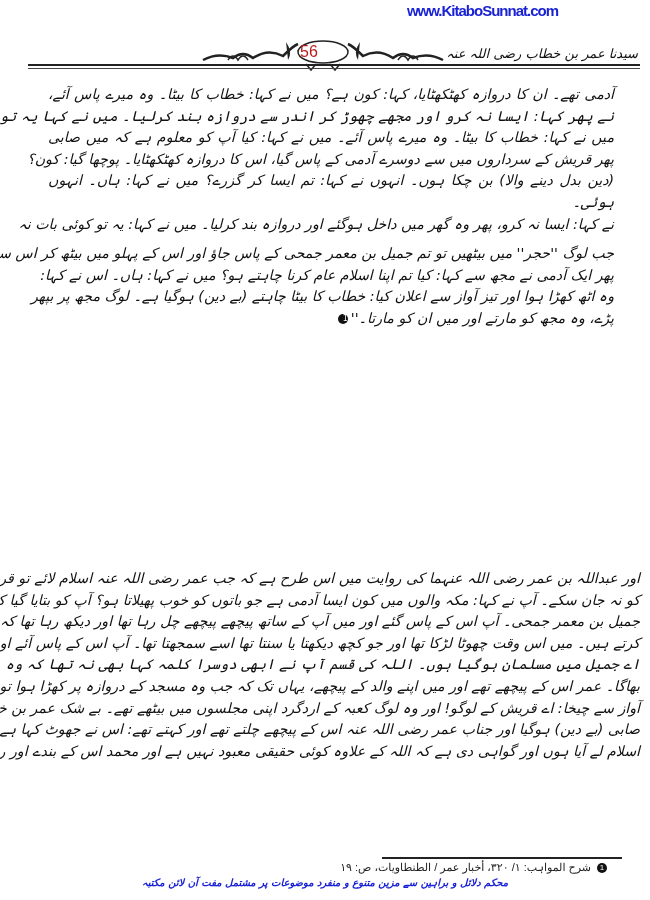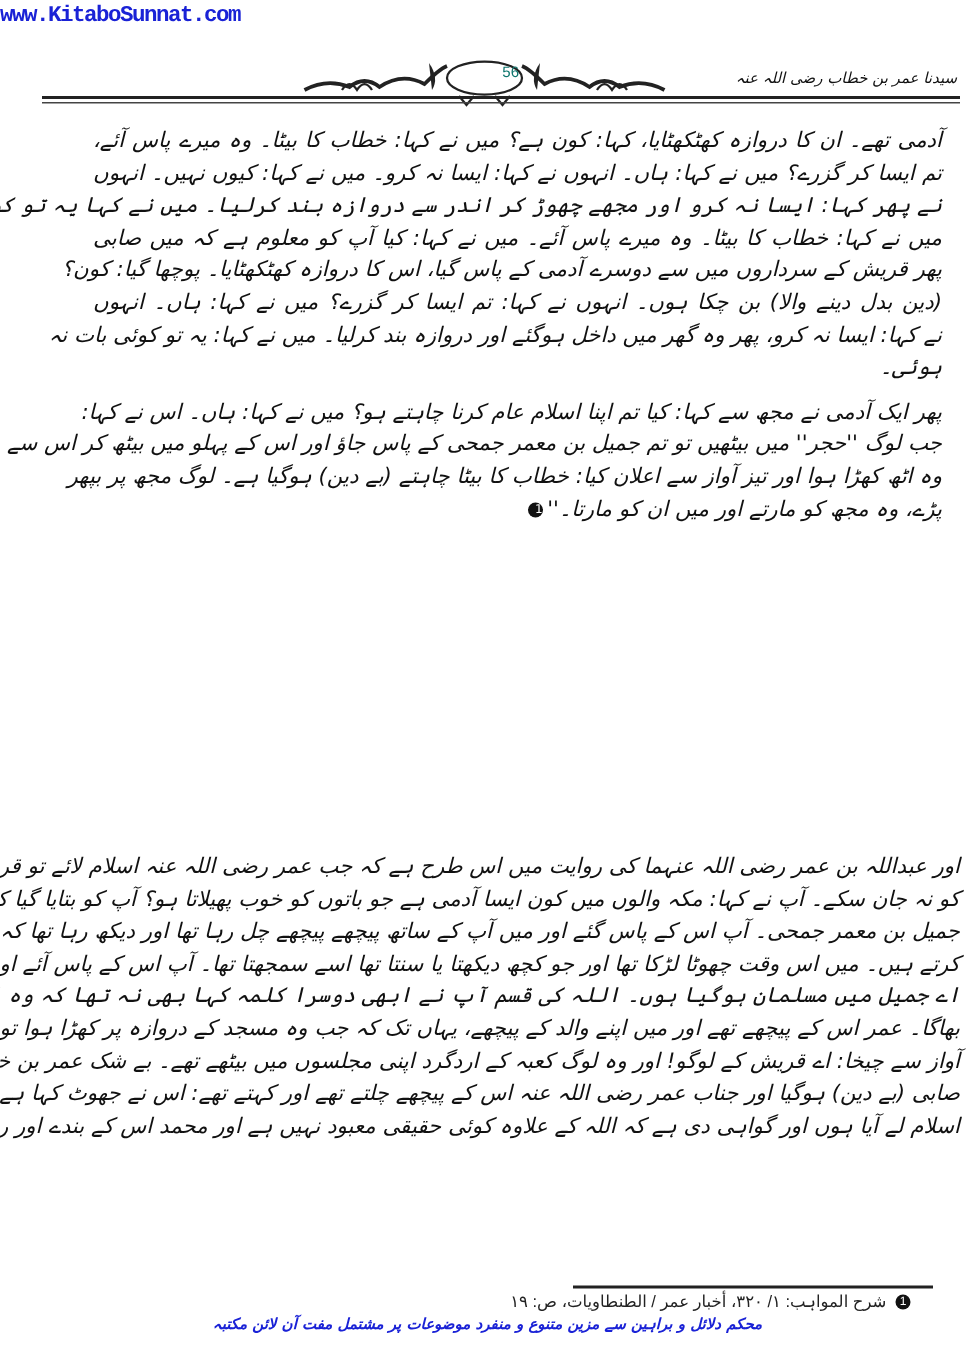--- a/index.html
+++ b/index.html
@@ -1,44 +1,44 @@
 <!DOCTYPE html>
 <html><head>
 <meta charset="utf-8">
 <style>
   html, body { margin: 0; padding: 0; }
   body {
     width: 650px; height: 900px; background: #ffffff; position: relative; overflow: hidden;
     font-family: "DejaVu Sans", sans-serif; color: #111;
   }
   .site-link {
-    position: absolute; top: 2px; left: 0; width: 558px; text-align: left;
-    color: #1a22d6; font-family: Liberation Mono, monospace; font-weight: bold;
+    position: absolute; top: 2px; left: 0; width: 558px; text-align: right;
+    color: #1a22d6; font-family: Liberation Sans, sans-serif; font-weight: bold;
     font-size: 15px; letter-spacing: -1px; text-decoration: none;
   }
   .header { position: absolute; top: 38px; left: 28px; width: 612px; height: 32px; }
   .hdr-right {
-    position: absolute; right: 2px; top: 8px; direction: rtl; font-size: 10px; font-style: italic;
+    position: absolute; right: 2px; top: 8px; direction: rtl; font-size: 13px; font-style: italic;
   }
   .hdr-left {
     position: absolute; left: 6px; top: 8px; direction: rtl; font-size: 12px; font-style: italic;
   }
   .ornament { position: absolute; left: 170px; top: 0; width: 250px; height: 34px; }
   .page-num {
-    position: absolute; left: 102px; top: 5px; width: 46px; text-align: right;
-    font-family: "Liberation Sans", sans-serif; font-size: 10px; color: #0f766e;
+    position: absolute; left: 102px; top: 5px; width: 46px; text-align: left;
+    font-family: "Liberation Sans", sans-serif; font-size: 16px; color: #b91c1c;
   }
   .rule-thick { position: absolute; top: 64px; left: 28px; width: 612px; height: 2px; background: #222; }
   .rule-thin  { position: absolute; top: 68px; left: 28px; width: 612px; height: 1px; background: #444; }
 
   .block {
     position: absolute; direction: rtl; text-align: justify; text-align-last: right;
     font-size: 14.2px; line-height: 21.6px; font-style: italic;
   }
-  .block1 { top: 84px; left: 62px; width: 566px; }
+  .block1 { top: 84px; left: 48px; width: 566px; }
   .gap { height: 8px; }
   .block2 { top: 568px; left: 30px; width: 610px; }
   .line { display: block; white-space: nowrap; text-align-last: justify; text-align: justify; }
   .line.last { text-align-last: right; }
   .fn-marker {
     display: inline-block; width: 10px; height: 10px; border-radius: 50%; background: #111;
     color: #fff; font-size: 8px; line-height: 10px; text-align: center; font-style: normal;
     vertical-align: middle; margin: 0 3px;
   }
   .fn-rule { position: absolute; top: 857px; left: 382px; width: 240px; height: 1.5px; background: #222; }
@@ -71,30 +71,29 @@
       <path d="M132 26 l5 6 l5 -6" fill="none" stroke="#222" stroke-width="1.5"></path>
     </svg>
     <span class="page-num">56</span>
   </div>
 </div>
 <div class="rule-thick"></div>
 <div class="rule-thin"></div>
 
 <div class="block block1">
   <span class="line">آدمی تھے۔ ان کا دروازہ کھٹکھٹایا، کہا: کون ہے؟ میں نے کہا: خطاب کا بیٹا۔ وہ میرے پاس آئے،</span>
-  <span class="line">تم ایسا کر گزرے؟ میں نے کہا: ہاں۔ انہوں نے کہا: ایسا نہ کرو۔ میں نے کہا: کیوں نہیں۔ انہوں</span>
   <span class="line">نے پھر کہا: ایسا نہ کرو اور مجھے چھوڑ کر اندر سے دروازہ بند کرلیا۔ میں نے کہا یہ تو کوئی بات نہ ہوئی۔</span>
   <span class="line">میں نے کہا: خطاب کا بیٹا۔ وہ میرے پاس آئے۔ میں نے کہا: کیا آپ کو معلوم ہے کہ میں صابی</span>
   <span class="line">پھر قریش کے سرداروں میں سے دوسرے آدمی کے پاس گیا، اس کا دروازہ کھٹکھٹایا۔ پوچھا گیا: کون؟</span>
   <span class="line">(دین بدل دینے والا) بن چکا ہوں۔ انہوں نے کہا: تم ایسا کر گزرے؟ میں نے کہا: ہاں۔ انہوں</span>
+  <span class="line last">ہوئی۔</span>
   <span class="line">نے کہا: ایسا نہ کرو، پھر وہ گھر میں داخل ہوگئے اور دروازہ بند کرلیا۔ میں نے کہا: یہ تو کوئی بات نہ</span>
-  <span class="line last">ہوئی۔</span>
   <div class="gap"></div>
+  <span class="line">جب لوگ ''حجر'' میں بیٹھیں تو تم جمیل بن معمر جمحی کے پاس جاؤ اور اس کے پہلو میں بیٹھ کر اس سے</span>
   <span class="line">پھر ایک آدمی نے مجھ سے کہا: کیا تم اپنا اسلام عام کرنا چاہتے ہو؟ میں نے کہا: ہاں۔ اس نے کہا:</span>
-  <span class="line">جب لوگ ''حجر'' میں بیٹھیں تو تم جمیل بن معمر جمحی کے پاس جاؤ اور اس کے پہلو میں بیٹھ کر اس سے</span>
   <span class="line">وہ اٹھ کھڑا ہوا اور تیز آواز سے اعلان کیا: خطاب کا بیٹا چاہتے (بے دین) ہوگیا ہے۔ لوگ مجھ پر بپھر</span>
   <span class="line last"><span>پڑے، وہ مجھ کو مارتے اور میں ان کو مارتا۔''</span><span class="fn-marker">1</span></span>
 </div>
 
 <div class="block block2">
   <span class="line">اور عبداللہ بن عمر رضی اللہ عنہما کی روایت میں اس طرح ہے کہ جب عمر رضی اللہ عنہ اسلام لائے تو قریش آپ کے اسلام</span>
   <span class="line">کو نہ جان سکے۔ آپ نے کہا: مکہ والوں میں کون ایسا آدمی ہے جو باتوں کو خوب پھیلاتا ہو؟ آپ کو بتایا گیا کہ</span>
   <span class="line">جمیل بن معمر جمحی۔ آپ اس کے پاس گئے اور میں آپ کے ساتھ پیچھے پیچھے چل رہا تھا اور دیکھ رہا تھا کہ وہ کیا</span>
   <span class="line">کرتے ہیں۔ میں اس وقت چھوٹا لڑکا تھا اور جو کچھ دیکھتا یا سنتا تھا اسے سمجھتا تھا۔ آپ اس کے پاس آئے اور کہا:</span>
   <span class="line">اے جمیل میں مسلمان ہوگیا ہوں۔ اللہ کی قسم آپ نے ابھی دوسرا کلمہ کہا بھی نہ تھا کہ وہ اپنی چادر کو گھسیٹتے ہوئے</span>

